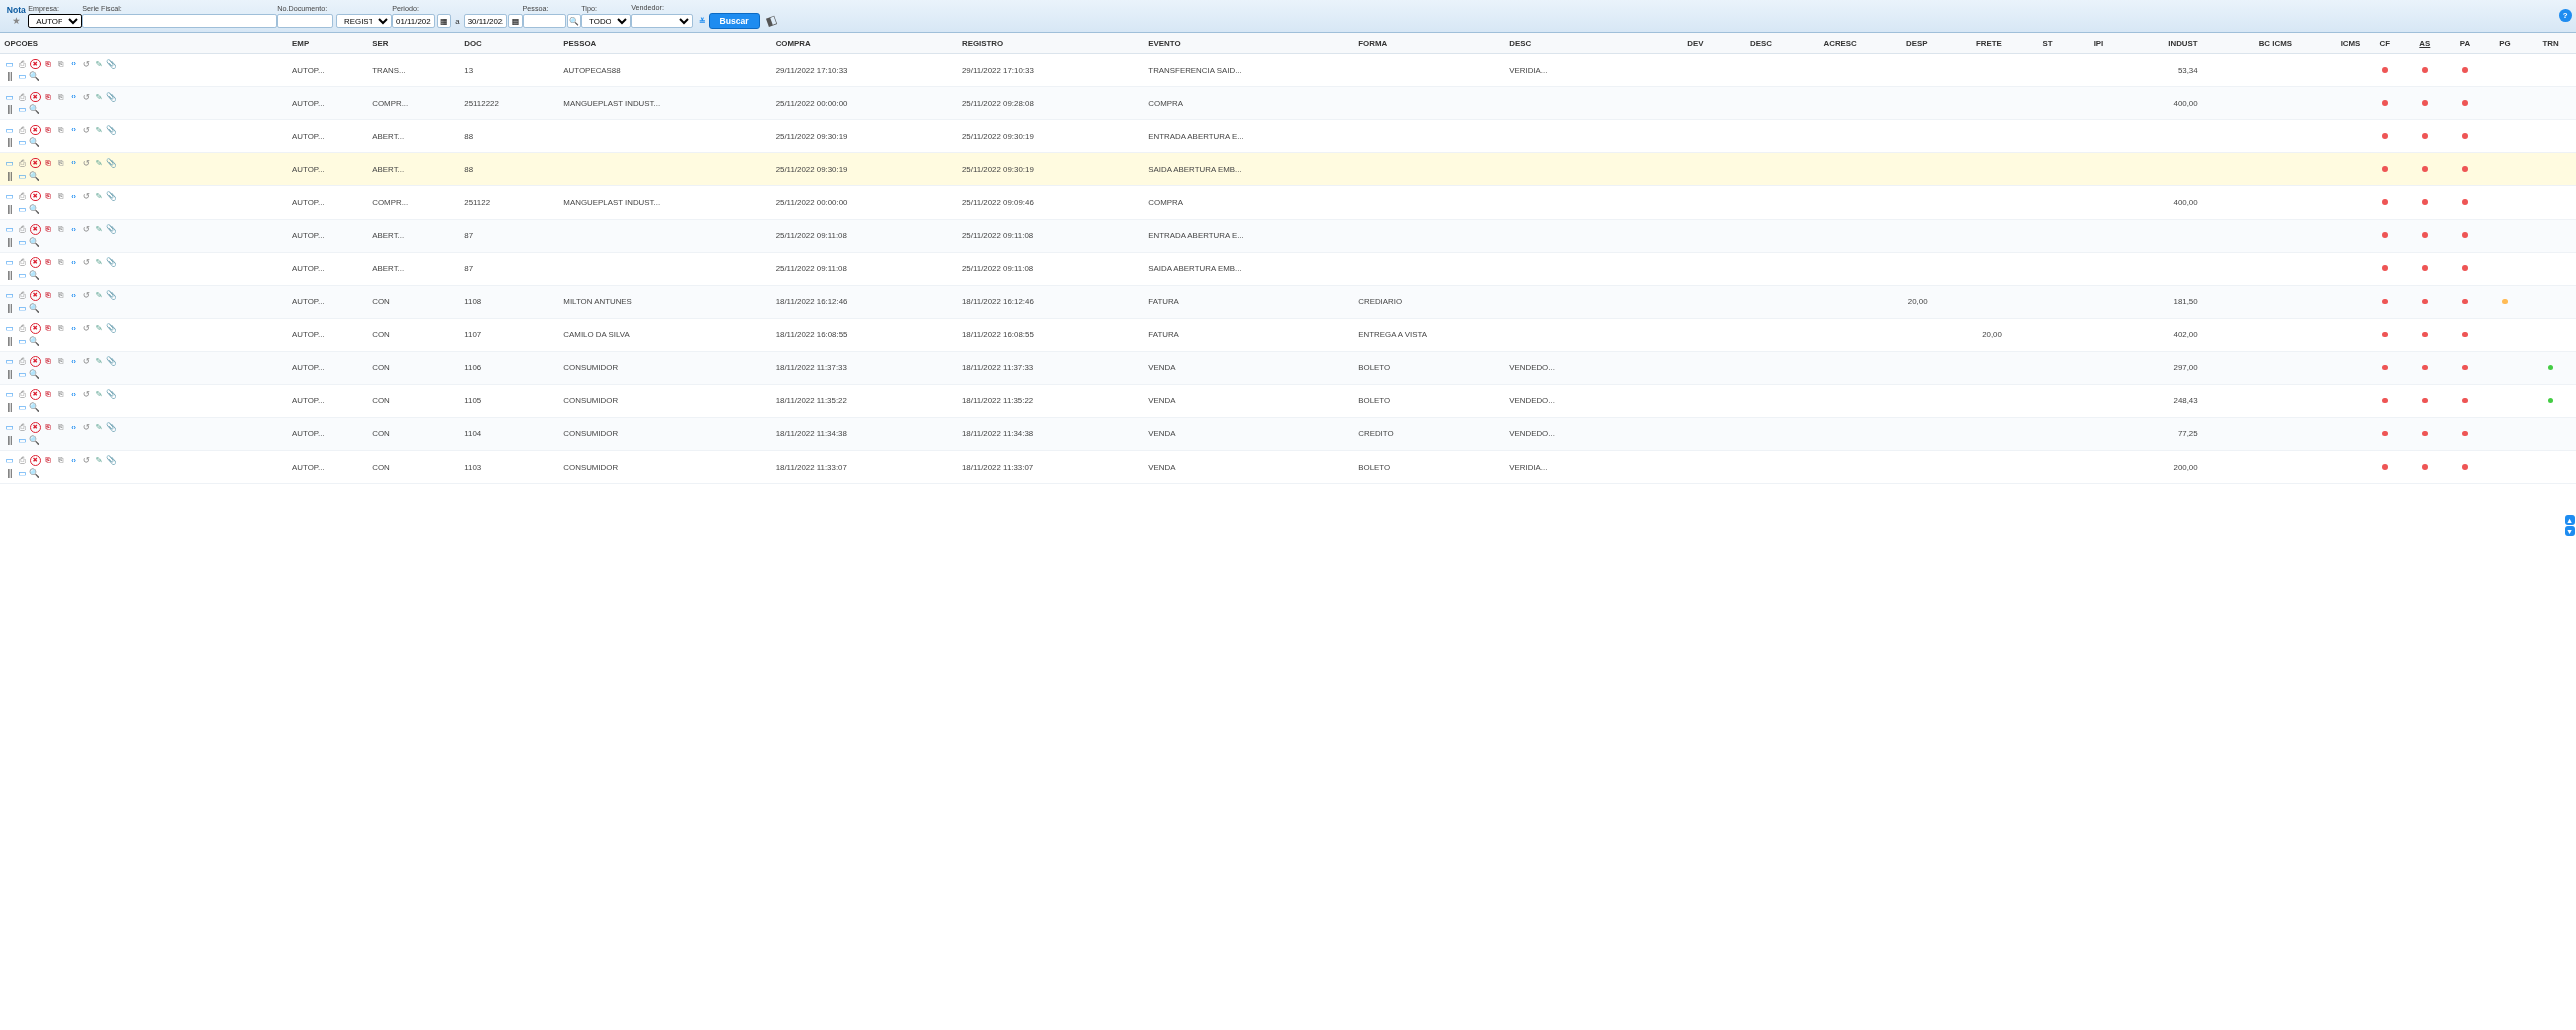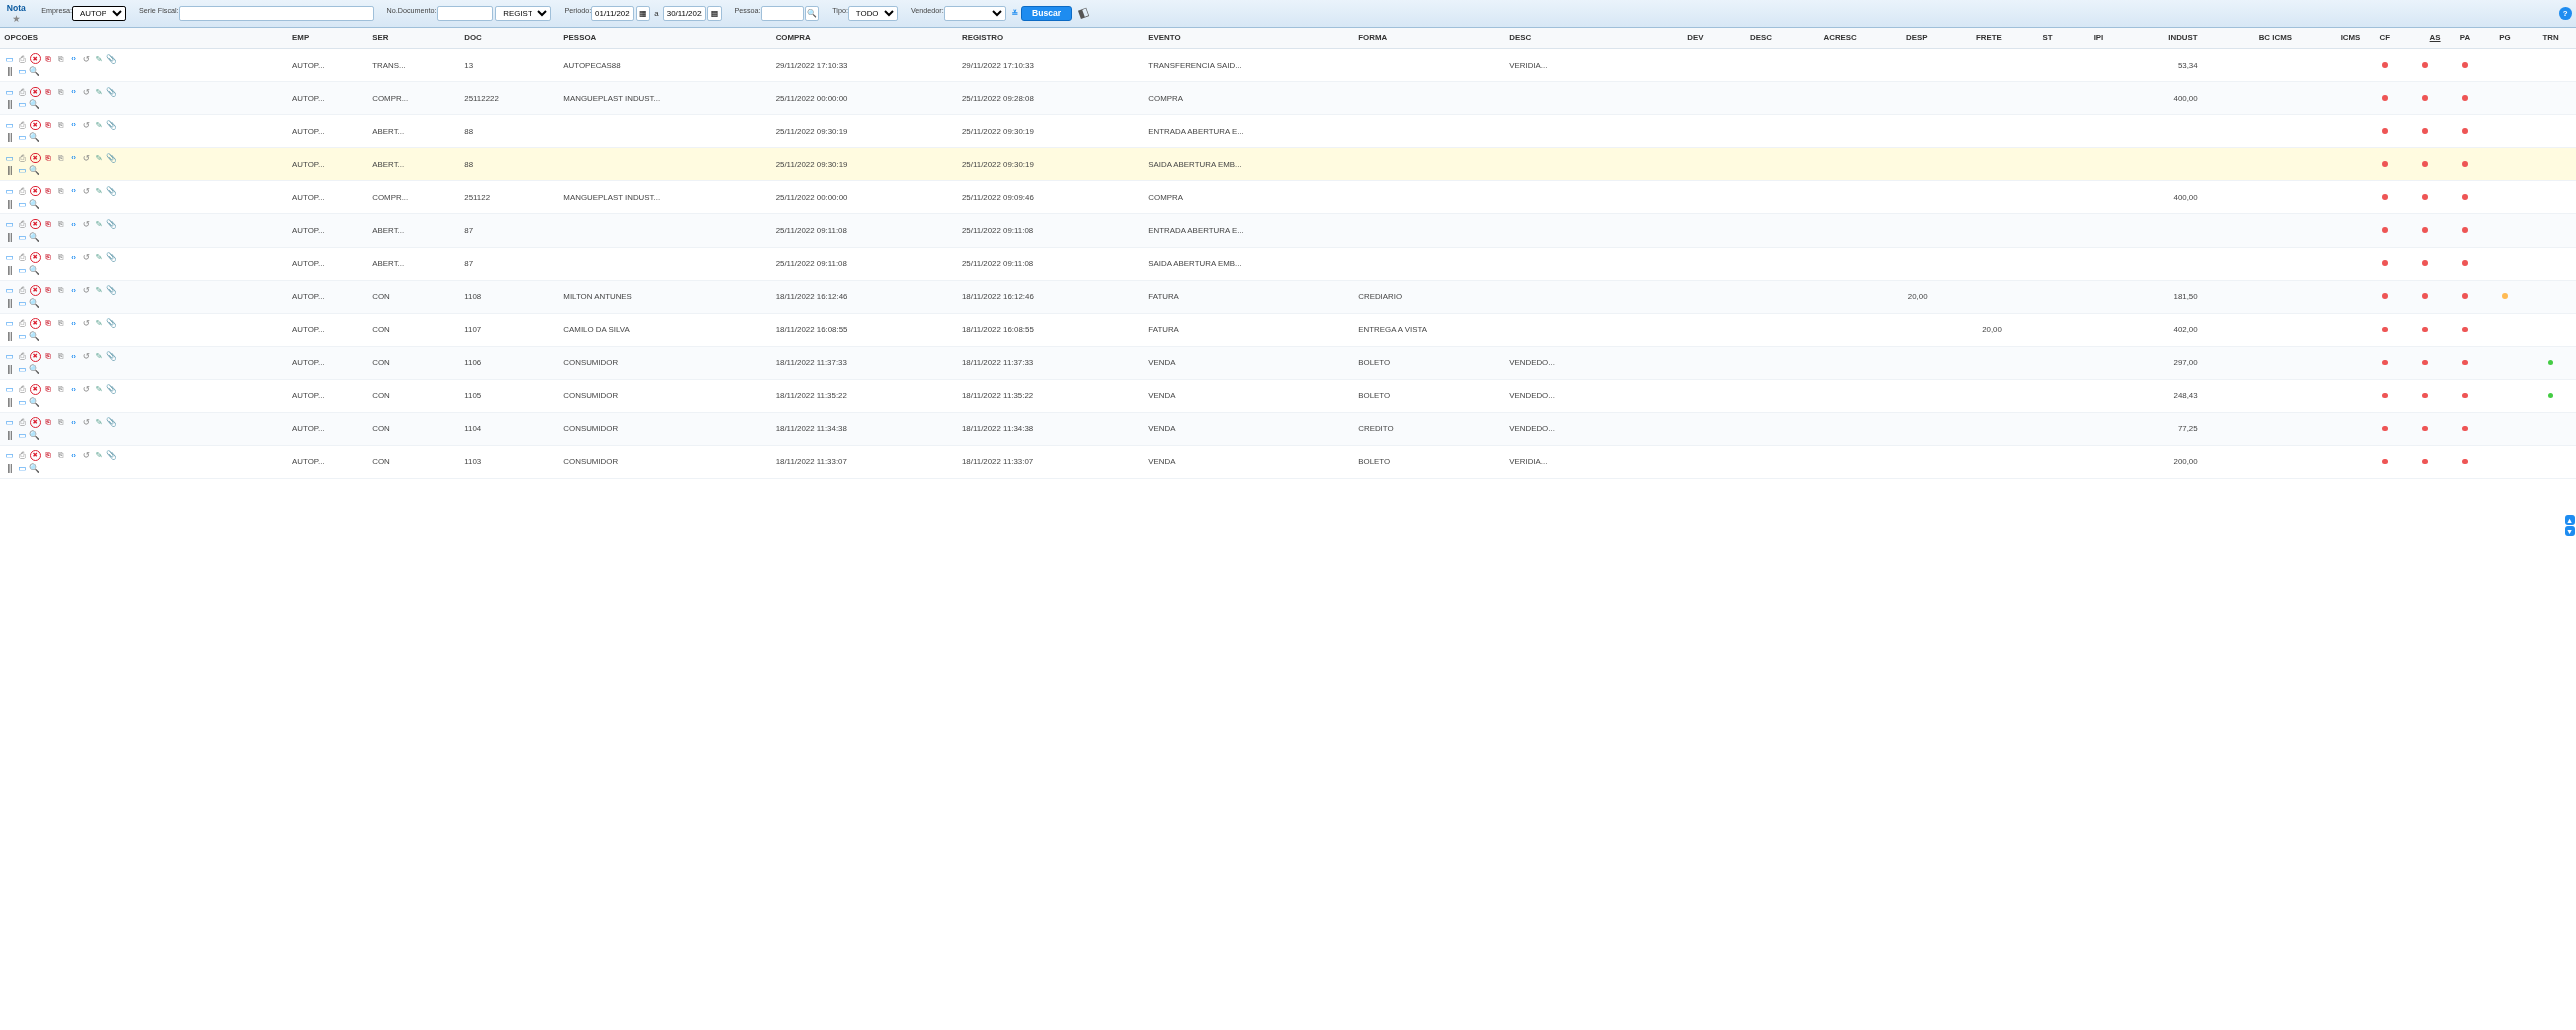--- a/index.html
+++ b/index.html
@@ -1,28 +1,28 @@
 <!DOCTYPE html>
 <html style="font-size:11.4px"><head>
 <meta charset="utf-8">
 <style>
 * { box-sizing: border-box; font-family: Arial, sans-serif; }
 body { margin: 0; padding: 0; font-size: 7.9px; color: #333; background: #fff; }
 
 .toolbar {
-  display: flex; align-items: center; gap: 13px; padding: 2.9px 4.3px;
+  display: flex; align-items: center; gap: 0; padding: 2.9px 4.3px;
   background: linear-gradient(#eaf3fb,#d7e7f5);
   border-bottom: 0.7px solid #9fbfd9;
 }
 .toolbar .title-block { display:flex; flex-direction:column; align-items:center; width:24px; }
 .toolbar .title-block .title { font-weight:bold; color:#0b5aa0; font-size:8.6px; }
 .toolbar .title-block .star { color:#888; font-size:9.3px; }
 
 .toolbar label { display:block; font-size:7.2px; color:#444; margin-bottom:1.4px; white-space:nowrap;}
-.toolbar .field { display:flex; }
+.toolbar .field { display:flex; flex-direction:column; }
 .toolbar select, .toolbar input[type=text] {
   font-size:7.9px; height:14.3px; border:0.7px solid #9fbfd9; border-radius:2.1px; padding:0 2.9px;
   background:#fff;
 }
 .sel-empresa { width:54px; border:1.4px solid #000 !important; }
 .txt-serie { width:195px; }
 .txt-doc { width:56px; }
 .sel-registro { width:56px; }
 .txt-d1 { width:43px; }
 .txt-d2 { width:43px; }
@@ -203,21 +203,21 @@
           <th class="num">DESC</th>
           <th class="num">ACRESC</th>
           <th class="num">DESP</th>
           <th class="num">FRETE</th>
           <th class="num">ST</th>
           <th class="num">IPI</th>
           <th class="num">INDUST</th>
           <th class="num">BC ICMS</th>
           <th class="num">ICMS</th>
           <th style="text-align: center;">CF</th>
-          <th style="text-align: right; text-decoration: underline;">AS</th>
+          <th style="text-align: center; text-decoration: underline;">AS</th>
           <th style="text-align: center;">PA</th>
           <th style="text-align: center;">PG</th>
           <th style="text-align: center;">TRN</th>
         </tr>
       </thead>
   <tbody id="tbody">
         <tr>
           <td class="opc-cell">
             <div class="opc-icons">
               <span class="ico i-window">▭</span>

